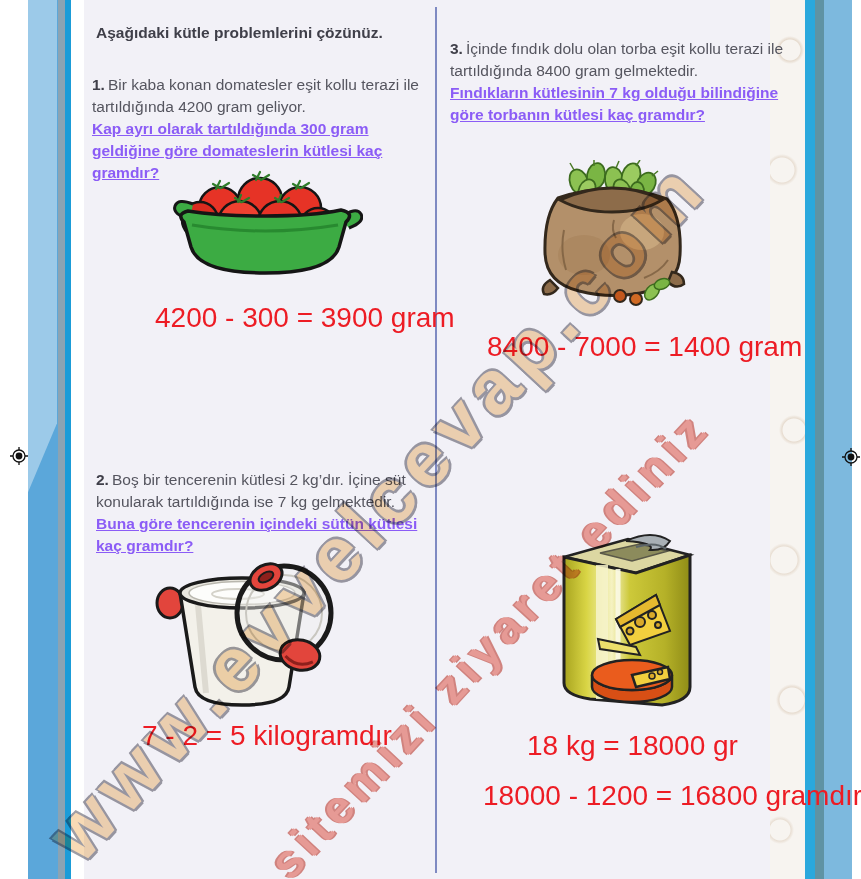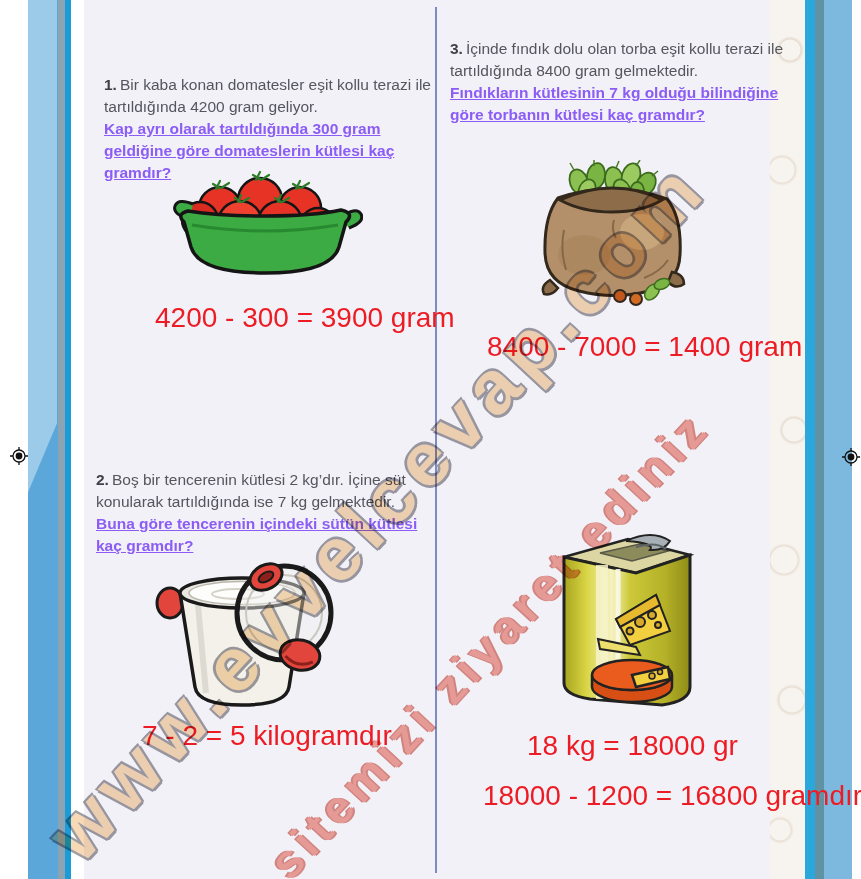--- a/index.html
+++ b/index.html
@@ -83,22 +83,23 @@
   <div class="regmark rm-right">
     <svg width="18" height="18" viewBox="0 0 18 18">
       <circle cx="9" cy="9" r="3.4" fill="#111"></circle>
       <circle cx="9" cy="9" r="6" fill="none" stroke="#111" stroke-width="1.3"></circle>
       <path d="M9,0 V3 M9,15 V18 M0,9 H3 M15,9 H18" stroke="#111" stroke-width="1.3"></path>
     </svg>
   </div>
 
   <div class="divider"></div>
 
-
-  <div class="problem" style="left:104px; top:58px; width:332px;">
+  <div class="heading">Aşağıdaki kütle problemlerini çözünüz.</div>
+
+  <div class="problem" style="left:92px; top:58px; width:332px;">
     <span class="pnum">1.</span><span>Bir kaba konan domatesler eşit kollu terazi ile tartıldığında 4200 gram geliyor.</span>
     <span class="pbold">Kap ayrı olarak tartıldığında 300 gram geldiğine göre domateslerin kütlesi kaç gramdır?</span>
   </div>
 
   <div class="illus" style="left:168px; top:168px;">
     <svg width="195" height="118" viewBox="0 0 195 118">
       <g stroke="#151515" stroke-width="2.5">
         <circle cx="52" cy="40" r="21" fill="#e63326"></circle>
         <circle cx="92" cy="32" r="22" fill="#e63326"></circle>
         <circle cx="132" cy="40" r="21" fill="#e63326"></circle>

